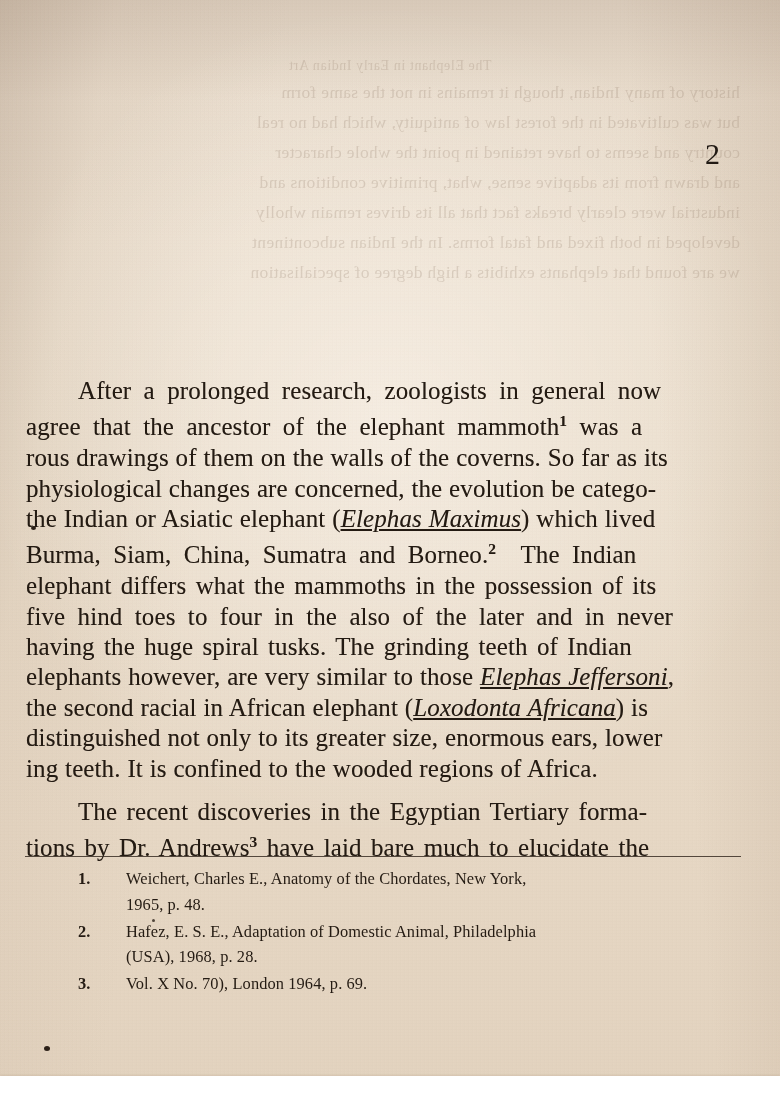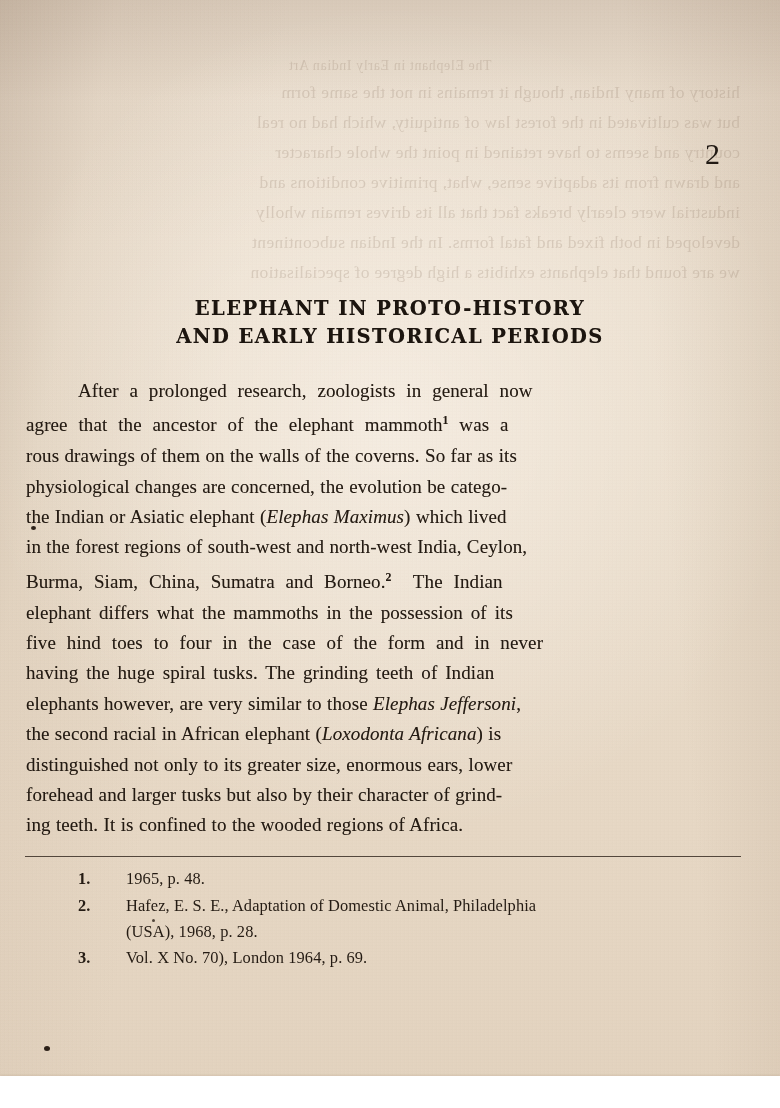--- a/index.html
+++ b/index.html
@@ -105,31 +105,31 @@
   }
   #chapter-title .tline { display: block; white-space: nowrap; }
 
   
   #body-text {
     position: absolute;
     left: 26px;
     top: 376px;
     width: 718px;
     color: #231a12;
-    font-size: 19px;
+    font-size: 25px;
     line-height: 30.4px;
     letter-spacing: 0.1px;
     text-shadow: 0 0 0.5px rgba(35,26,18,0.35);
   }
   .para-line {
     display: block;
     white-space: nowrap;
   }
   .para-gap { height: 13px; }
-  .ital { font-style: italic; }
+  .ital { font-style: italic; text-decoration: underline; }
   .sup {
     font-size: 0.62em;
     vertical-align: super;
     font-weight: bold;
   }
   
   .w1 { word-spacing: 0.5px; }
   .w2 { word-spacing: 3px; }
   .w3 { word-spacing: 6px; }
   .indent { padding-left: 52px; }
@@ -190,60 +190,59 @@
     <span class="ghost-line">but was cultivated in the forest law of antiquity, which had no real</span>
     <span class="ghost-line">country and seems to have retained in point the whole character</span>
     <span class="ghost-line">and drawn from its adaptive sense, what, primitive conditions and</span>
     <span class="ghost-line">industrial were clearly breaks fact that all its drives remain wholly</span>
     <span class="ghost-line">developed in both fixed and fatal forms. In the Indian subcontinent</span>
     <span class="ghost-line">we are found that elephants exhibits a high degree of specialisation</span>
   </div>
 
   <div id="folio">2</div>
 
-  <h1 id="chapter-title">
-    <span class="tline">ELEPHANT IN PROTO-HISTORY</span>
-    <span class="tline">AND EARLY HISTORICAL PERIODS</span>
-  </h1>
 
   <div id="body-text">
 
     <p style="margin:0;">
       <span class="para-line indent w3">After a prolonged research, zoologists in general now</span>
       <span class="para-line w3">agree that the ancestor of the elephant mammoth<span class="sup">1</span> was a</span>
       <span class="para-line w1">rous drawings of them on the walls of the coverns. So far as its</span>
       <span class="para-line w1">physiological changes are concerned, the evolution be catego-</span>
       <span class="para-line w1">the Indian or Asiatic elephant (<span class="ital">Elephas Maximus</span>) which lived</span>
-      <span class="para-line w1">in the forest regions of south-west and north-west India, Ceylon,</span>
       <span class="para-line w3">Burma, Siam, China, Sumatra and Borneo.<span class="sup">2</span>&nbsp; The Indian</span>
       <span class="para-line w2">elephant differs what the mammoths in the possession of its</span>
-      <span class="para-line w3">five hind toes to four in the case of the form and in never</span>
+      <span class="para-line w3">five hind toes to four in the also of the later and in never</span>
       <span class="para-line w2">having the huge spiral tusks.   The grinding teeth of Indian</span>
       <span class="para-line w1">elephants however, are very similar to those <span class="ital">Elephas Jeffersoni</span>,</span>
       <span class="para-line w1">the second racial in African elephant (<span class="ital">Loxodonta Africana</span>) is</span>
       <span class="para-line w1">distinguished not only to its greater size, enormous ears, lower</span>
-      <span class="para-line w1">forehead and larger tusks but also by their character of grind-</span>
       <span class="para-line w1">ing teeth. It is confined to the wooded regions of Africa.</span>
     </p>
 
     <div class="para-gap"></div>
 
+    <p style="margin:0;">
+      <span class="para-line indent w2">The recent discoveries in the Egyptian Tertiary forma-</span>
+      <span class="para-line w2">tions by Dr. Andrews<span class="sup">3</span> have laid bare much to elucidate the</span>
+    </p>
 
   </div>
 
   <div class="speck" style="left:31px; top:526px; width:5px; height:4px;"></div>
   <div class="speck" style="left:152px; top:919px; width:3px; height:3px; opacity:.8;"></div>
   <div class="speck" style="left:44px; top:1046px; width:6px; height:5px;"></div>
 
   <div id="footnote-rule"></div>
 
   <div id="footnotes">
 
     <div class="fn">
       <span class="fn-num">1.</span>
+      <span class="fn-line">Weichert, Charles E., Anatomy of the Chordates, New York,</span>
       <span class="fn-line">1965, p. 48.</span>
     </div>
 
     <div class="fn">
       <span class="fn-num">2.</span>
       <span class="fn-line">Hafez, E. S. E., Adaptation of Domestic Animal, Philadelphia</span>
       <span class="fn-line">(USA), 1968, p. 28.</span>
     </div>
 
     <div class="fn">

